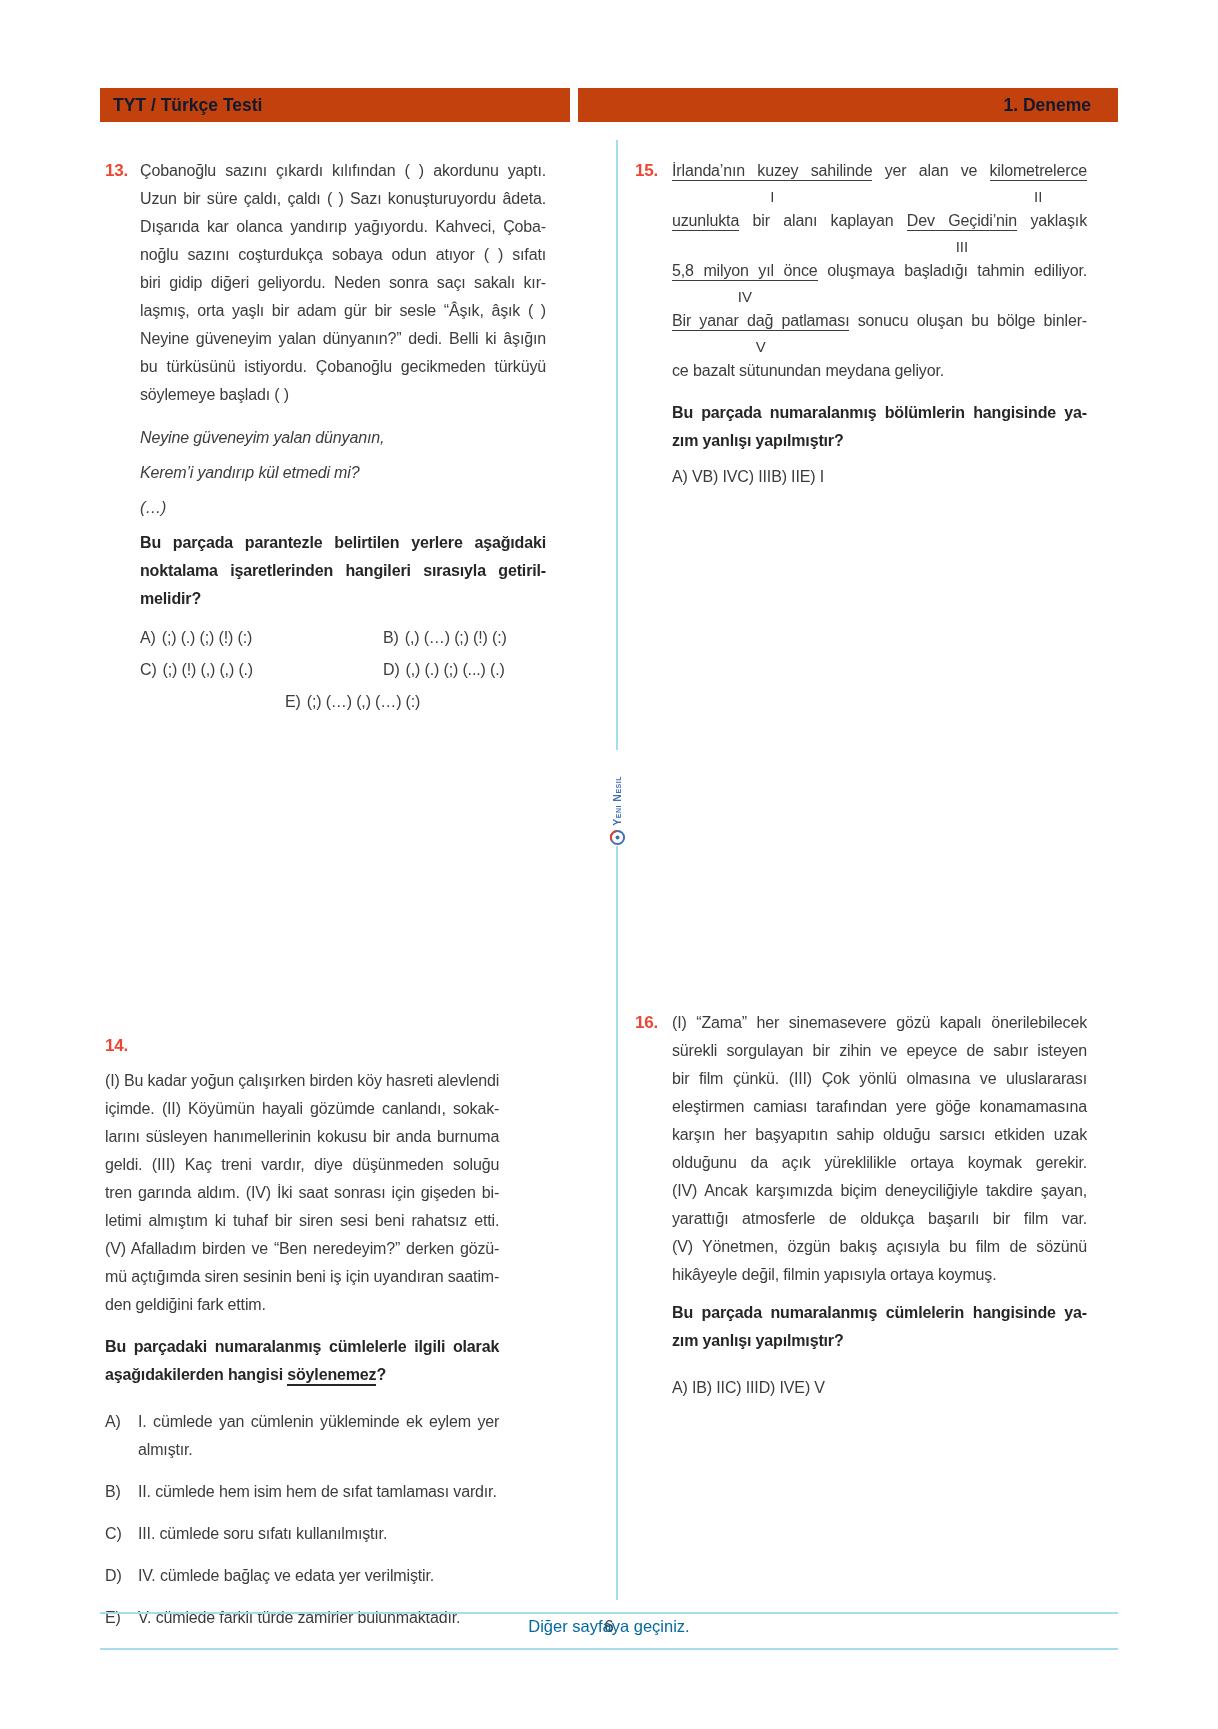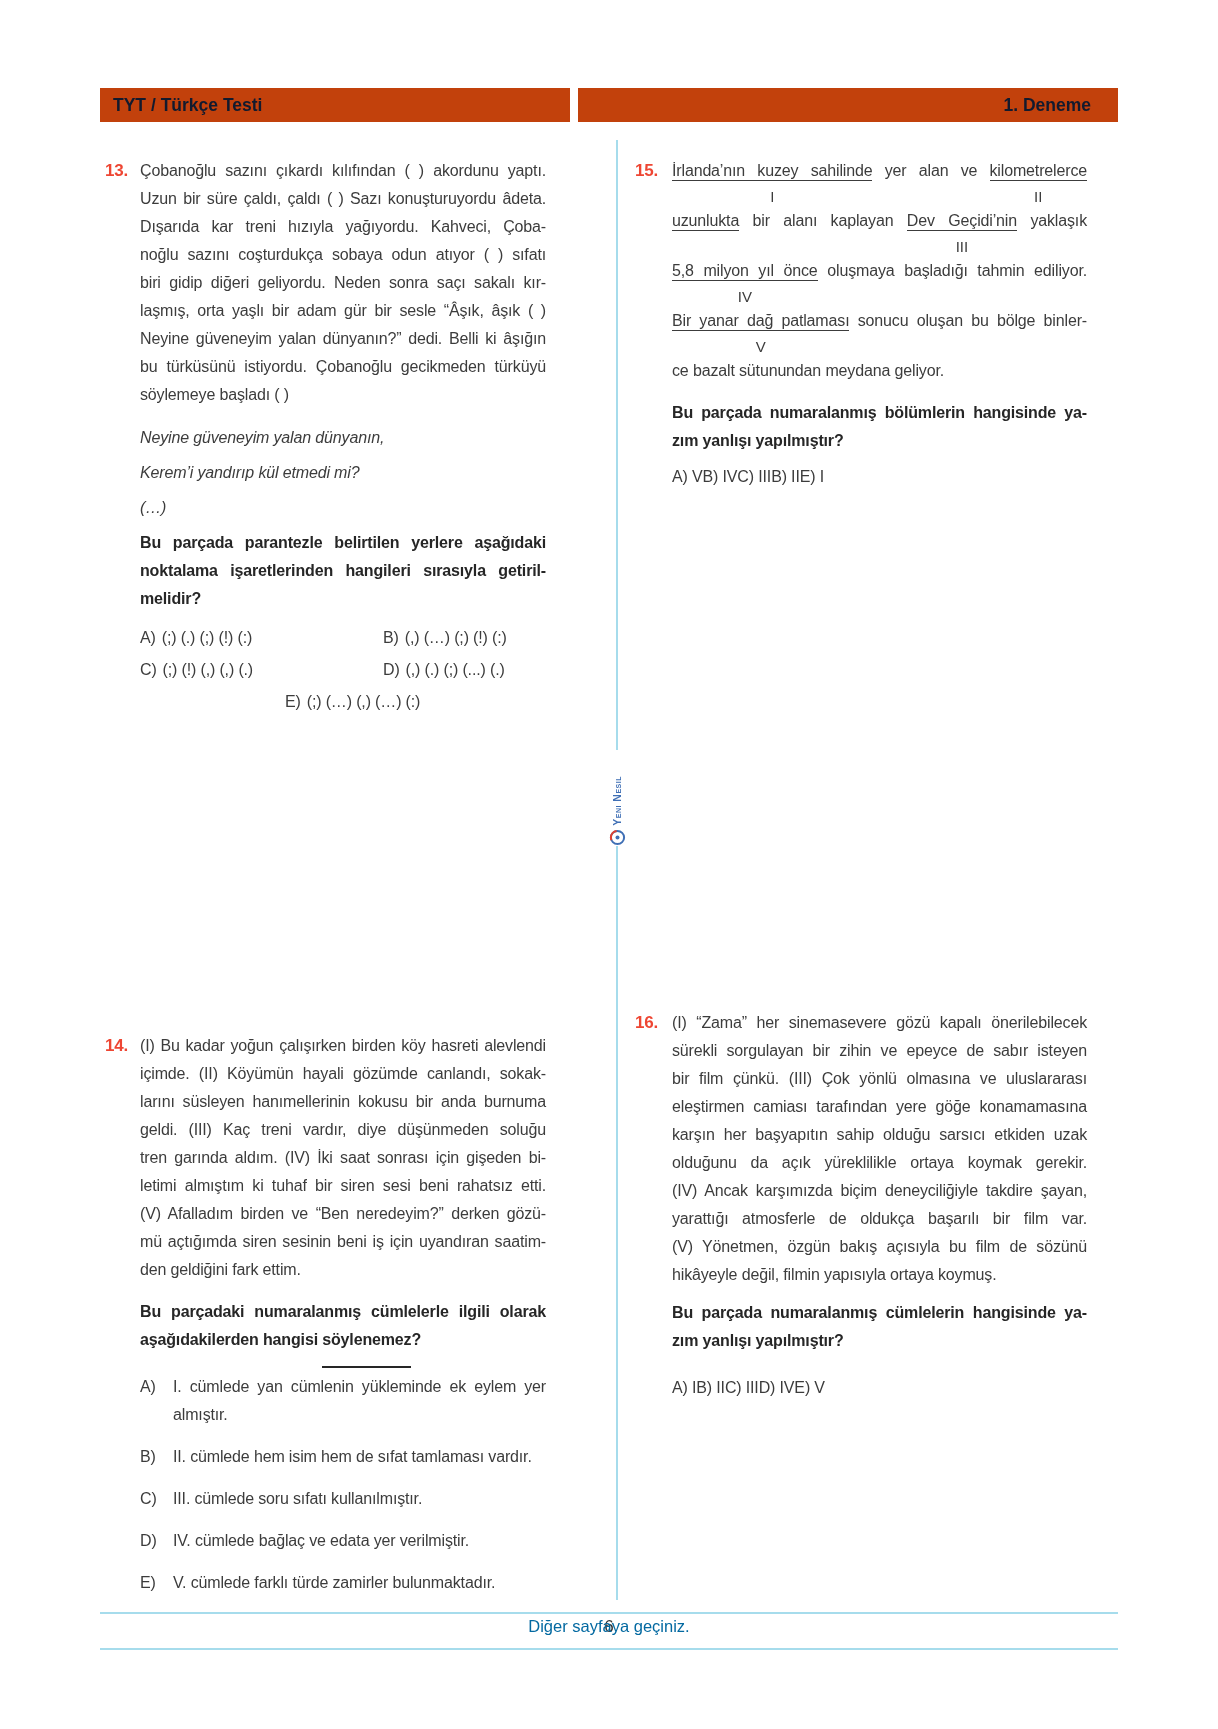--- a/index.html
+++ b/index.html
@@ -18,33 +18,33 @@
   .logo{position:absolute;left:617px;top:750px;transform:translateX(-50%);
         width:30px;height:96px;background:#fff;display:flex;flex-direction:column;
         align-items:center;justify-content:flex-end;gap:3px;}
   .logo-text{writing-mode:vertical-rl;transform:rotate(180deg);
         font-size:10.5px;font-weight:bold;color:#3f6fb5;letter-spacing:0.5px;
         font-variant:small-caps;}
   
   .q{position:absolute;display:flex;align-items:flex-start;line-height:28px;letter-spacing:-0.15px;}
   #q13{left:105px;top:157px;width:441px;}
   #q15{left:635px;top:157px;width:452px;}
-  #q14{left:105px;top:1032px;width:441px;}
+  #q14{left:105px;top:1032px;width:441px;flex-direction:column;}
   #q16{left:635px;top:1009px;width:452px;}
   .qnum{flex:0 0 35px;color:#ee4633;font-weight:bold;font-size:17px;}
   #q15 .qnum,#q16 .qnum{flex:0 0 37px;}
   .qbody{flex:1;min-width:0;}
   .jl{text-align:justify;text-align-last:justify;}
   .jl.last{text-align-last:left;}
   .verse{margin-top:11px;}
   .verse-line{font-style:italic;line-height:35px;}
   .stem{margin-top:4px;font-weight:bold;color:#262626;}
   .stem2{margin-top:14px;font-weight:bold;color:#262626;}
   .stem3{margin-top:10px;font-weight:bold;color:#262626;}
-  .uword{border-bottom:2px solid #262626;padding-bottom:18px;}
+  .uword{border-bottom:2px solid #262626;padding-bottom:1px;}
   
   .optgrid{margin-top:9px;display:grid;grid-template-columns:243px 1fr;line-height:32px;}
   .opt .lbl{margin-right:6px;}
   .opt-e{grid-column:1 / -1;margin-left:145px;}
   
   .optlist{margin-top:19px;}
   .optrow{display:flex;margin-bottom:14px;}
   .optrow .lbl{flex:0 0 33px;}
   .optrow .optlines{flex:1;min-width:0;}
   
@@ -82,21 +82,21 @@
       <circle cx="8.5" cy="8.5" r="2" fill="#3f6fb5"></circle>
     </svg>
   </div>
 
   <div class="q" id="q13">
     <div class="qnum">13.</div>
     <div class="qbody">
       <div>
           <div class="jl">Çobanoğlu sazını çıkardı kılıfından ( ) akordunu yaptı.</div>
           <div class="jl">Uzun bir süre çaldı, çaldı ( ) Sazı konuşturuyordu âdeta.</div>
-          <div class="jl">Dışarıda kar treni hızıyla yağıyordu. Kahveci, Çoba-</div>
+          <div class="jl">Dışarıda kar olanca yandırıp yağıyordu. Kahveci, Çoba-</div>
           <div class="jl">noğlu sazını coşturdukça sobaya odun atıyor ( ) sıfatı</div>
           <div class="jl">biri gidip diğeri geliyordu. Neden sonra saçı sakalı kır-</div>
           <div class="jl">laşmış, orta yaşlı bir adam gür bir sesle “Âşık, âşık ( )</div>
           <div class="jl">Neyine güveneyim yalan dünyanın?” dedi. Belli ki âşığın</div>
           <div class="jl">bu türküsünü istiyordu. Çobanoğlu gecikmeden türküyü</div>
           <div class="jl last">söylemeye başladı ( )</div>
         </div>
       <div class="verse">
           <div class="verse-line">Neyine güveneyim yalan dünyanın,</div>
           <div class="verse-line">Kerem’i yandırıp kül etmedi mi?</div>

